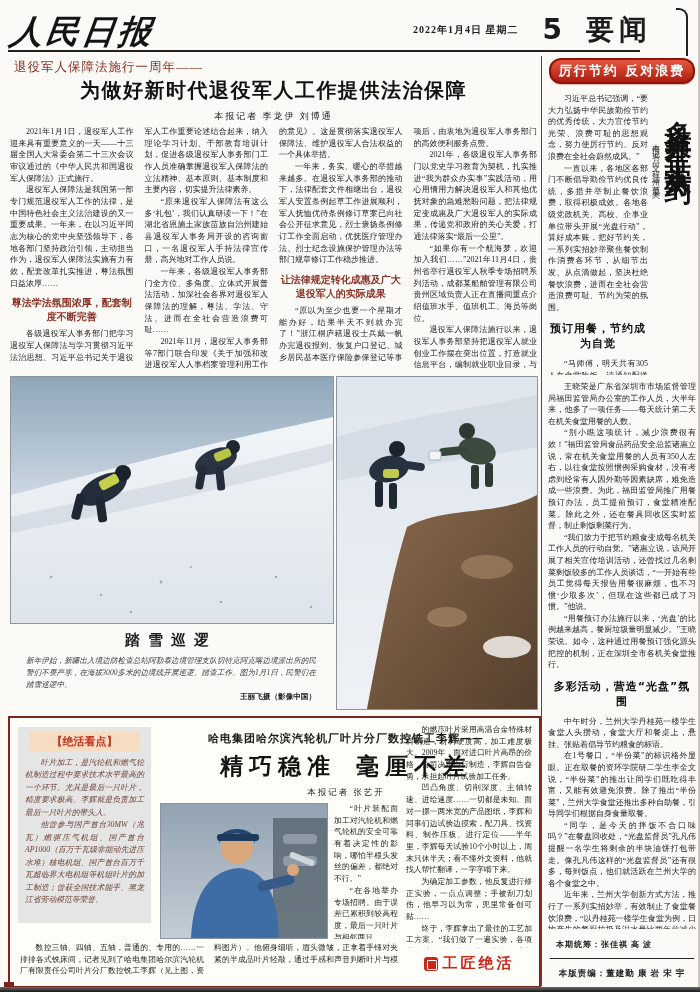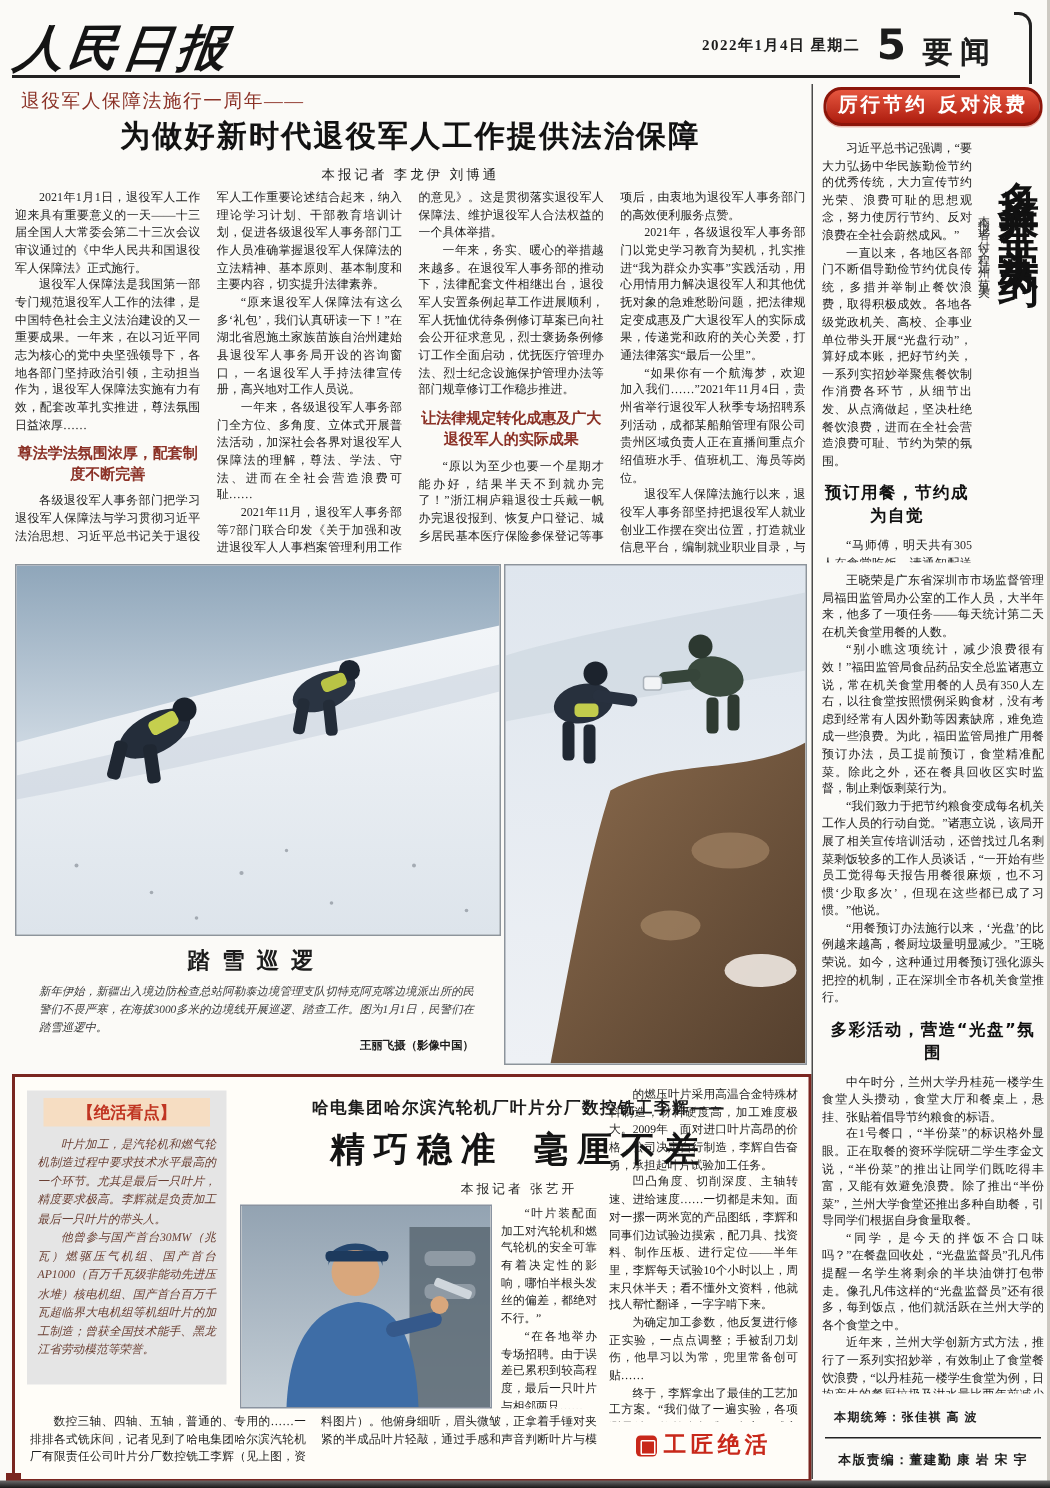--- a/index.html
+++ b/index.html
@@ -3,24 +3,24 @@
 <meta charset="utf-8">
 <style>
   html,body{margin:0;padding:0;background:#dddbd6;}
   .page{position:relative;width:700px;height:992px;margin:0 auto;background:#fbfaf7;
         overflow:hidden;font-family:"Liberation Serif",serif;color:#1c1c1c;}
   .abs{position:absolute;}
 
   
   .masthead{left:10px;top:10px;font-family:"DejaVu Serif",serif;font-style:italic;font-weight:bold;
             font-size:33px;letter-spacing:3px;transform:skewX(-7deg);color:#141414;}
-  .header-right{right:12px;top:8px;display:flex;align-items:flex-end;gap:11px;}
+  .header-right{right:12px;top:8px;display:flex;align-items:flex-end;gap:24px;}
   .issue-date{font-size:10px;font-weight:bold;padding-bottom:7px;letter-spacing:1px;}
   .page-no{font-size:28px;font-weight:bold;font-family:"DejaVu Sans",sans-serif;line-height:1;}
-  .section-name{font-size:20px;font-weight:bold;font-family:"DejaVu Sans",sans-serif;letter-spacing:5px;line-height:1;}
+  .section-name{font-size:28px;font-weight:bold;font-family:"DejaVu Sans",sans-serif;letter-spacing:5px;line-height:1;}
   .section-bracket{width:10px;height:46px;border-top:2.5px solid #222;border-right:2.5px solid #222;
                    border-top-right-radius:9px;margin-bottom:-12px;}
   .header-rule{left:8px;top:50px;width:632px;height:2px;background:#222;}
 
   
   .kicker{left:14px;top:59px;font-size:12.5px;font-weight:normal;color:#8b3126;letter-spacing:1px;}
   .headline{left:10px;top:77px;width:527px;text-align:center;font-size:20px;font-weight:900;
             font-family:"DejaVu Sans",sans-serif;letter-spacing:1.5px;color:#121212;white-space:nowrap;}
   .byline-main{left:10px;top:110px;width:527px;text-align:center;font-size:9px;color:#222;letter-spacing:2px;}
   .main-cols{left:10px;top:126px;width:527px;height:246px;column-count:4;column-gap:11px;column-fill:auto;

